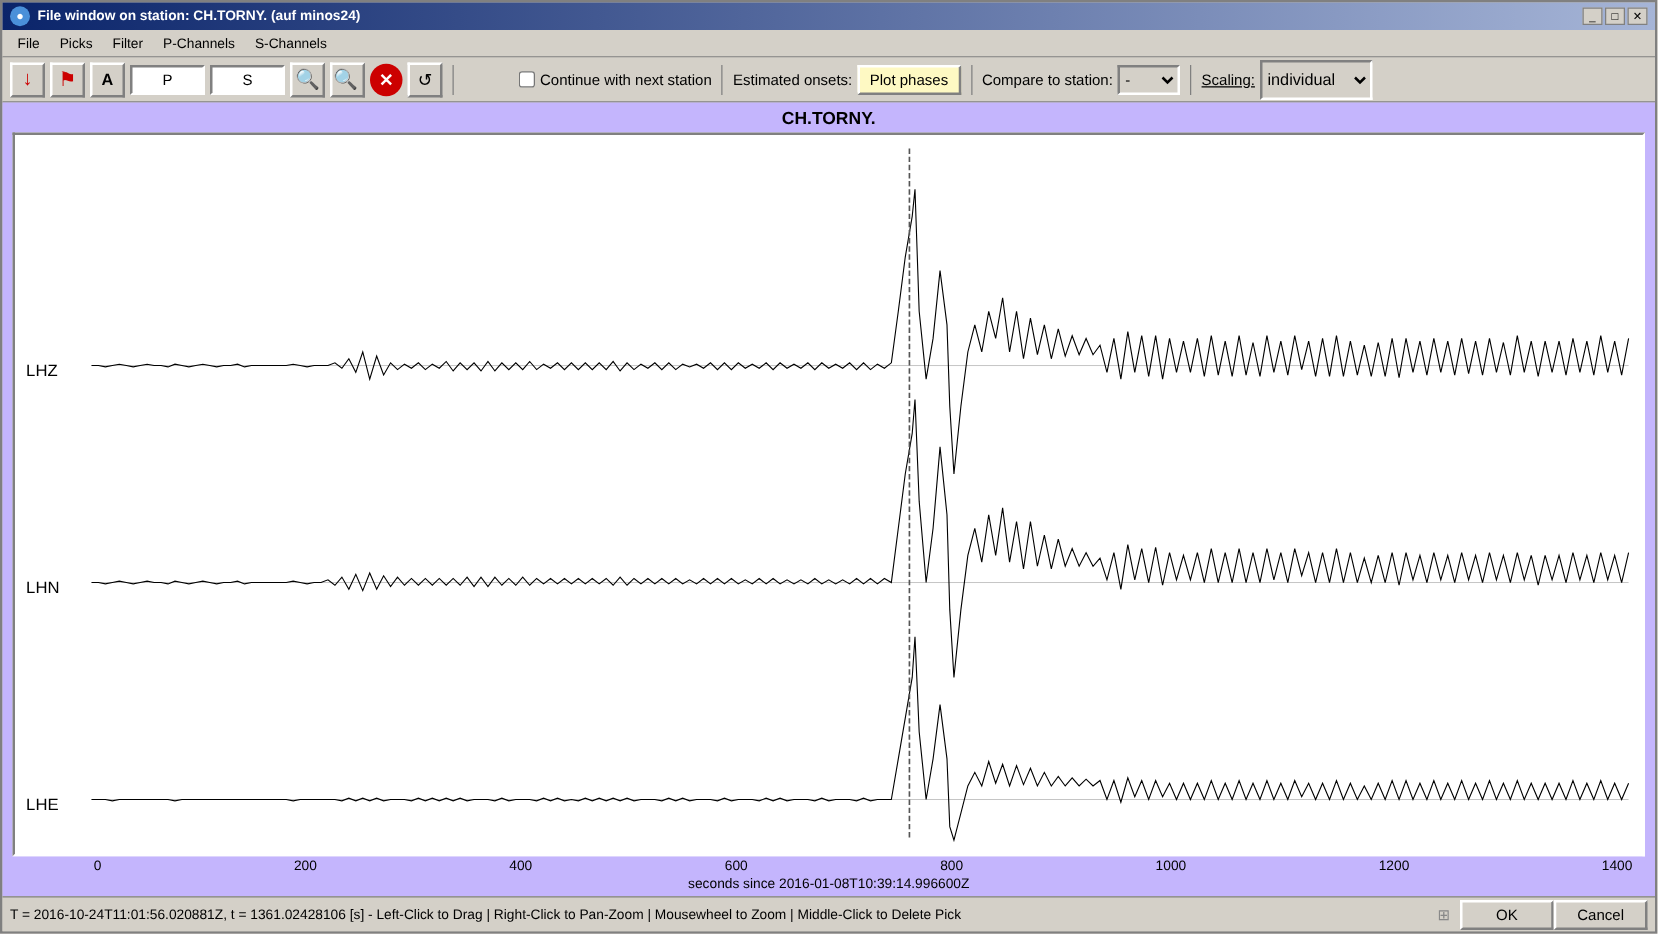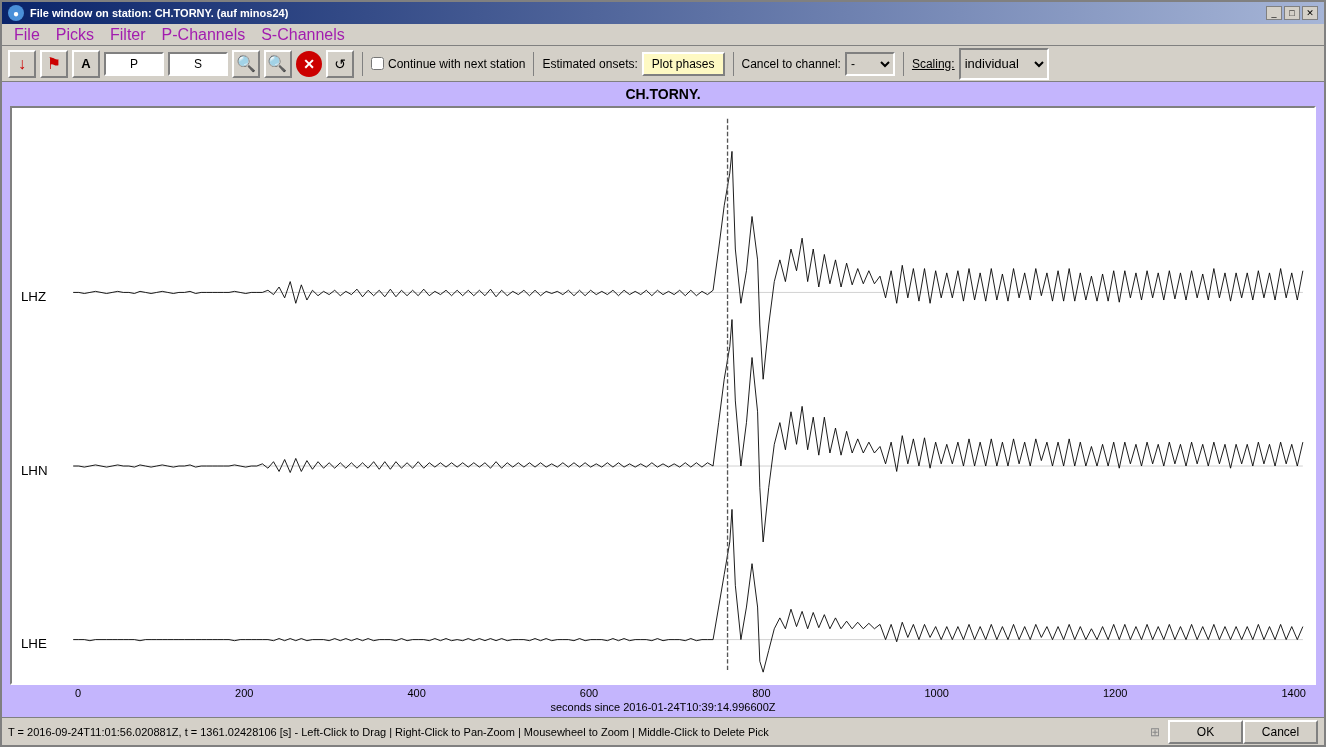--- a/index.html
+++ b/index.html
@@ -72,22 +72,22 @@
       display: flex;
       align-items: center;
       padding: 2px 4px;
       border-bottom: 1px solid #808080;
       height: 22px;
       flex-shrink: 0;
     }
     .menu-item {
       padding: 2px 8px;
       cursor: pointer;
-      font-size: 16px;
-      color: #a21caf;
+      font-size: 11px;
+      color: #000000;
     }
     .toolbar {
       background: #d4d0c8;
       display: flex;
       align-items: center;
       padding: 3px 6px;
       gap: 4px;
       border-bottom: 1px solid #808080;
       height: 36px;
       flex-shrink: 0;
@@ -133,20 +133,21 @@
       height: 24px;
       background: #808080;
       margin: 0 4px;
     }
     .checkbox-label {
       display: flex;
       align-items: center;
       gap: 4px;
       font-size: 12px;
       white-space: nowrap;
+      margin-left: 44px;
     }
     .checkbox-input {
       width: 13px;
       height: 13px;
     }
     .plot-phases-btn {
       height: 24px;
       padding: 0 8px;
       background: #fef9c3;
       border: 2px solid;
@@ -323,21 +324,21 @@
     <label class="checkbox-label">
       <input type="checkbox" class="checkbox-input" style="">
       <span>Continue with next station</span>
     </label>
     <div class="toolbar-separator"></div>
 
     <span class="compare-label">Estimated onsets:</span>
     <button class="plot-phases-btn">Plot phases</button>
     <div class="toolbar-separator"></div>
 
-    <span class="compare-label">Cancel to channel:</span>
+    <span class="compare-label">Compare to station:</span>
     <select class="compare-select">
       <option>-</option>
     </select>
     <div class="toolbar-separator"></div>
 
     <span class="scaling-label">Scaling:</span>
     <select class="scaling-select">
       <option>individual</option>
       <option>combined</option>
     </select>
@@ -445,25 +446,25 @@
     <div class="x-axis-labels">
       <span class="x-axis-label">0</span>
       <span class="x-axis-label">200</span>
       <span class="x-axis-label">400</span>
       <span class="x-axis-label">600</span>
       <span class="x-axis-label">800</span>
       <span class="x-axis-label">1000</span>
       <span class="x-axis-label">1200</span>
       <span class="x-axis-label">1400</span>
     </div>
-    <div class="time-label">seconds since 2016-01-24T10:39:14.996600Z</div>
+    <div class="time-label">seconds since 2016-01-08T10:39:14.996600Z</div>
   </div>
 
   <div class="status-bar">
-    <span class="status-text">T = 2016-09-24T11:01:56.020881Z, t = 1361.02428106 [s] - Left-Click to Drag | Right-Click to Pan-Zoom | Mousewheel to Zoom | Middle-Click to Delete Pick</span>
+    <span class="status-text">T = 2016-10-24T11:01:56.020881Z, t = 1361.02428106 [s] - Left-Click to Drag | Right-Click to Pan-Zoom | Mousewheel to Zoom | Middle-Click to Delete Pick</span>
     <div class="status-right">
       <span style="color:#888; font-size:12px;">⊞</span>
       <div class="dialog-btns">
         <button class="dialog-btn">OK</button>
         <button class="dialog-btn">Cancel</button>
       </div>
     </div>
   </div>
 </div>
 

